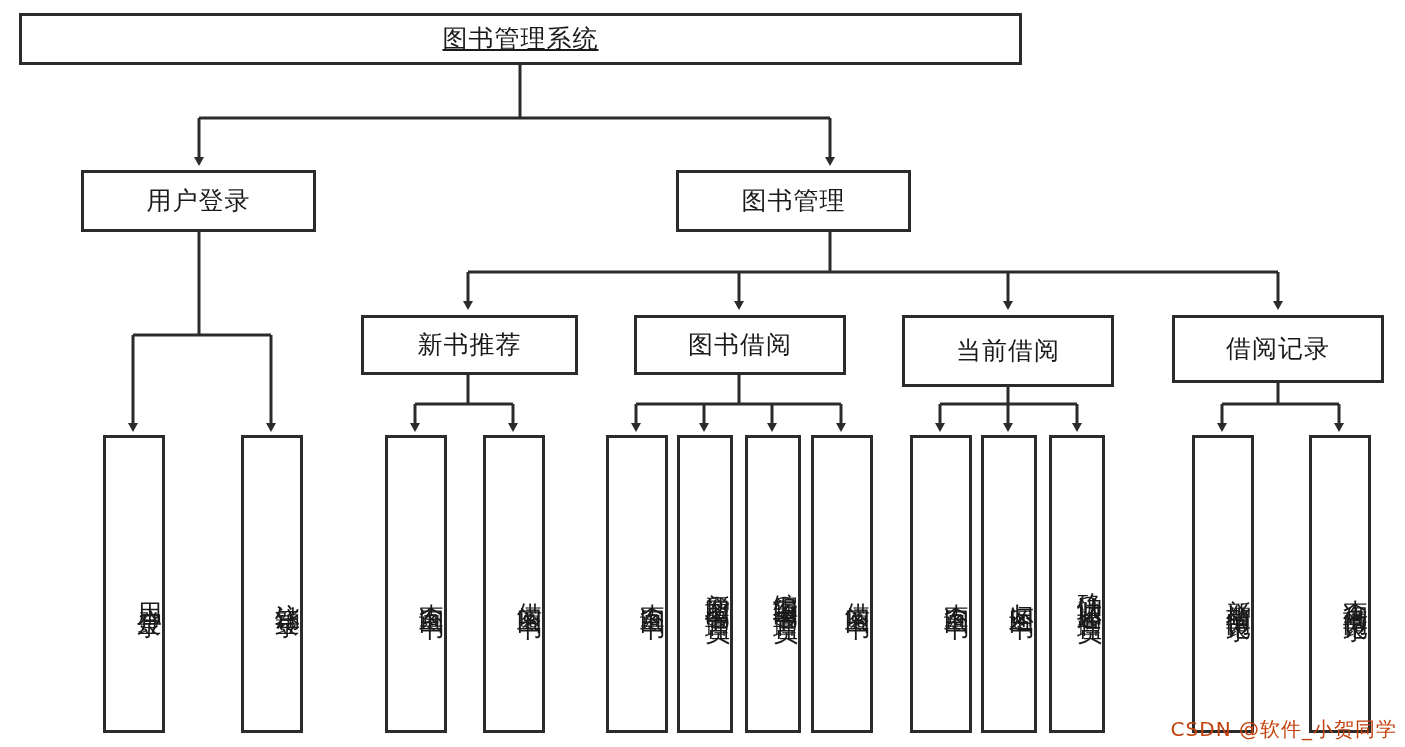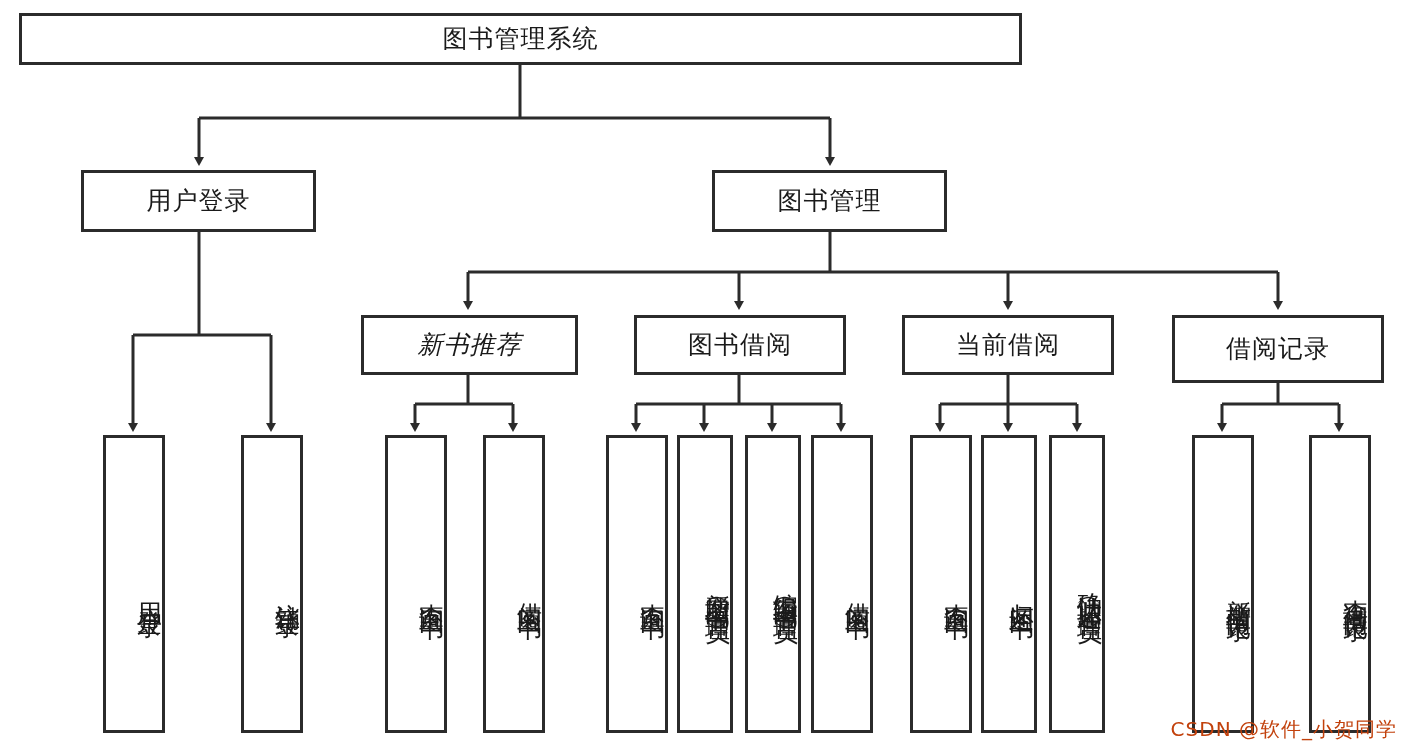--- a/index.html
+++ b/index.html
@@ -116,38 +116,38 @@
       <path d="M1008,404 L1008,424" marker-end="url(#arrow)"></path>
       <path d="M1077,404 L1077,424" marker-end="url(#arrow)"></path>
 
       <path d="M1278,375 L1278,404"></path>
       <path d="M1222,404 L1339,404"></path>
       <path d="M1222,404 L1222,424" marker-end="url(#arrow)"></path>
       <path d="M1339,404 L1339,424" marker-end="url(#arrow)"></path>
     </g>
   </svg>
 
-  <div class="node h-node" style="left:19px; top:13px; width:1003px; height:52px;">
+  <div class="node h-node" style="left:19px; top:13px; width:1003px; height:52px;text-decoration:underline;">
     <span class="node-label">图书管理系统</span>
   </div>
 
   <div class="node h-node" style="left:81px; top:170px; width:235px; height:62px;">
     <span class="node-label">用户登录</span>
   </div>
-  <div class="node h-node" style="left:712px; top:170px; width:235px; height:62px;">
+  <div class="node h-node" style="left:676px; top:170px; width:235px; height:62px;">
     <span class="node-label">图书管理</span>
   </div>
 
-  <div class="node h-node" style="left:361px; top:315px; width:217px; height:60px;font-style:italic;">
+  <div class="node h-node" style="left:361px; top:315px; width:217px; height:60px;">
     <span class="node-label">新书推荐</span>
   </div>
   <div class="node h-node" style="left:634px; top:315px; width:212px; height:60px;text-align:right;">
     <span class="node-label">图书借阅</span>
   </div>
-  <div class="node h-node" style="left:902px; top:315px; width:212px; height:60px;">
+  <div class="node h-node" style="left:902px; top:315px; width:212px; height:72px;">
     <span class="node-label">当前借阅</span>
   </div>
   <div class="node h-node" style="left:1172px; top:315px; width:212px; height:68px;">
     <span class="node-label">借阅记录</span>
   </div>
 
   <div class="node v-node" style="left:103px; top:435px; width:62px; height:298px;">
     <span class="node-label">用户登录</span>
   </div>
   <div class="node v-node" style="left:241px; top:435px; width:62px; height:298px;">

